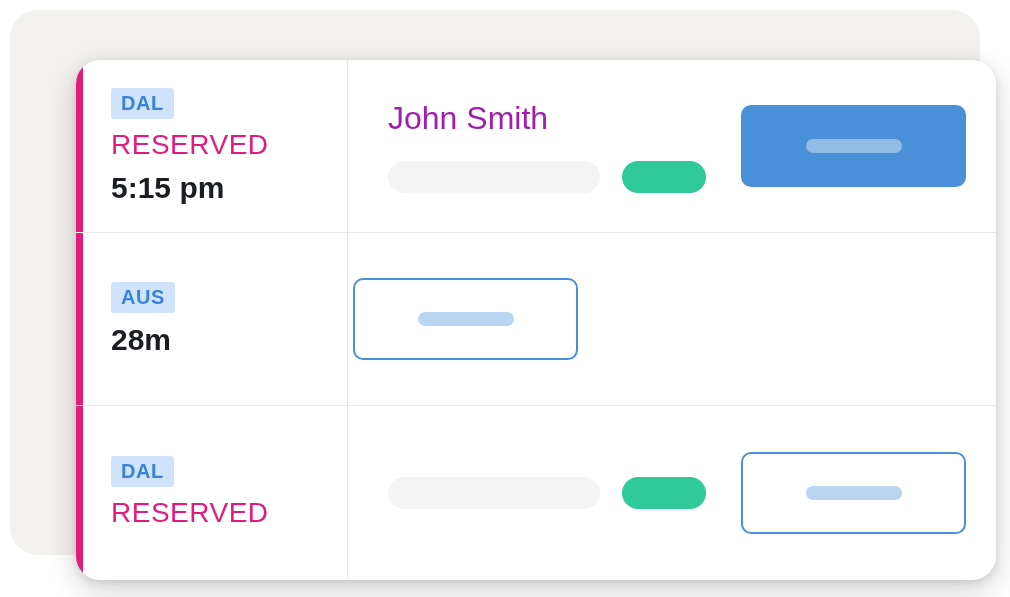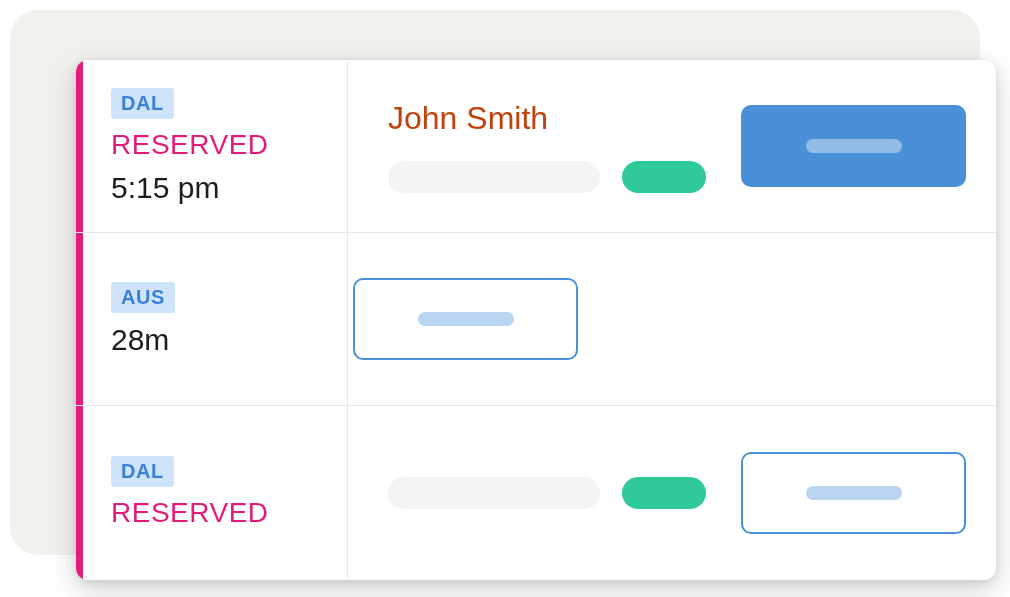--- a/index.html
+++ b/index.html
@@ -23,21 +23,21 @@
       background: #f3f1ee;
       border-radius: 28px;
     }
     .main-card {
       position: absolute;
       top: 60px;
       left: 76px;
       width: 920px;
       height: 520px;
       background: #ffffff;
-      border-radius: 12px;
+      border-radius: 24px;
       box-shadow: 0 10px 30px rgba(0,0,0,0.18), 0 2px 8px rgba(0,0,0,0.1);
       overflow: hidden;
     }
     .accent-stripe {
       position: absolute;
       left: 0;
       top: 0;
       bottom: 0;
       width: 7px;
       background: #e31c79;
@@ -74,33 +74,33 @@
       width: fit-content;
     }
     .status-text {
       color: #e31c79;
       font-weight: 500;
       font-size: 28px;
       letter-spacing: 0.5px;
     }
     .time-text {
       color: #1a1d21;
-      font-weight: 400;
+      font-weight: 700;
       font-size: 30px;
     }
     .col-mid {
       flex: 1;
       padding: 28px 30px 28px 40px;
       display: flex;
       flex-direction: column;
       justify-content: center;
       gap: 24px;
     }
     .guest-name {
-      color: #c2410c;
+      color: #a21caf;
       font-size: 32px;
       font-weight: 400;
     }
     .mid-row {
       display: flex;
       align-items: center;
       gap: 22px;
     }
     .long-pill {
       flex: 1;

